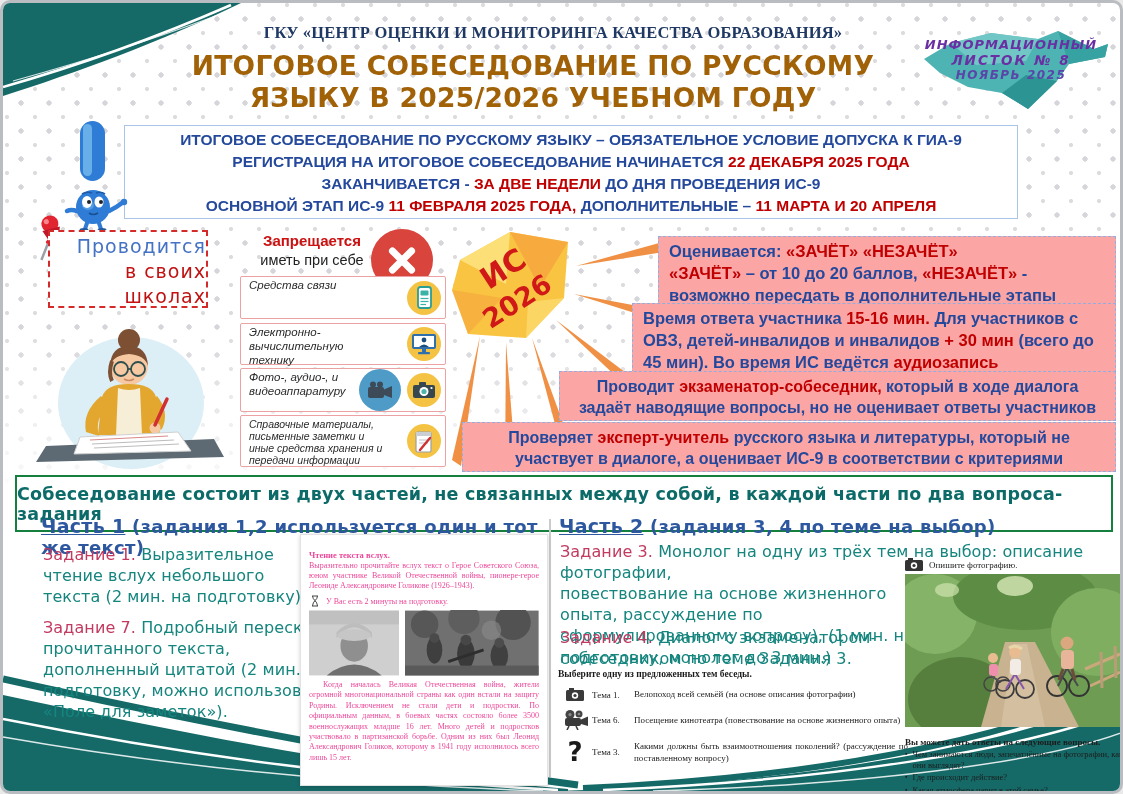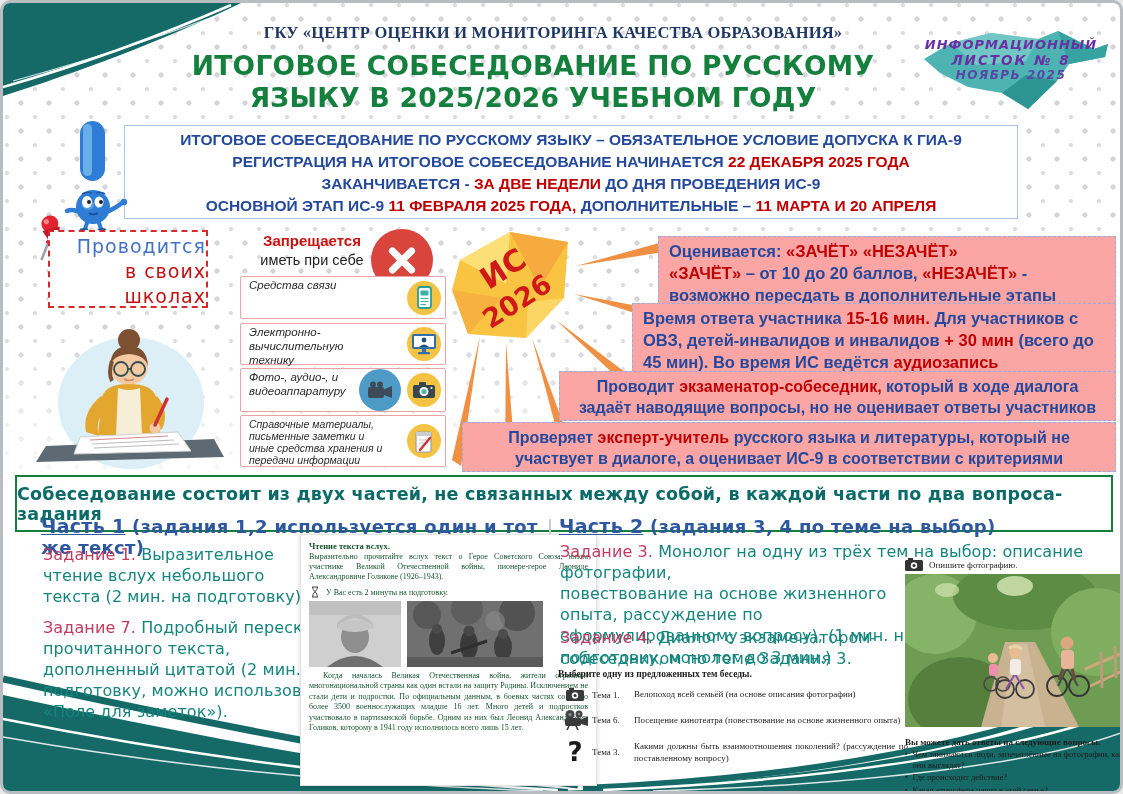--- a/index.html
+++ b/index.html
@@ -11,21 +11,21 @@
   .dots{left:0;top:0;width:100%;height:500px;z-index:0;
     background-image:radial-gradient(#d6d6da 2.4px,transparent 2.9px),radial-gradient(#dcdcdf 1.8px,transparent 2.3px);
     background-size:28px 28px,28px 28px;background-position:4px 2px,18px 16px;
     -webkit-mask-image:linear-gradient(to bottom,#000 65%,transparent 100%);
     mask-image:linear-gradient(to bottom,#000 65%,transparent 100%);}
   .z1{z-index:1;} .z2{z-index:2;}
   
   .org{left:130px;top:20px;width:840px;text-align:center;font-family:"Liberation Serif",serif;
     font-weight:bold;font-size:16.5px;color:#1f3864;letter-spacing:.2px;}
   .title{left:150px;top:47px;width:760px;text-align:center;font-family:"DejaVu Sans",sans-serif;
-    font-weight:bold;font-size:26.5px;line-height:1.2;color:#15803d;letter-spacing:.3px;}
+    font-weight:bold;font-size:26.5px;line-height:1.2;color:#a16207;letter-spacing:.3px;}
   
   .badge{left:903px;top:6px;width:210px;height:115px;}
   .badge svg{position:absolute;left:0;top:0;}
   .badge .txt{position:absolute;left:0;top:28px;width:100%;text-align:center;
     font-family:"DejaVu Sans",sans-serif;font-weight:bold;font-style:italic;color:#6a2fa3;}
   .badge .l1{font-size:13px;letter-spacing:1px;}
   .badge .l2{font-size:13.5px;letter-spacing:2px;}
   .badge .l3{font-size:12px;letter-spacing:1.5px;color:#5b45a8;}
   
   .notice{left:121px;top:122px;width:894px;height:94px;background:#fff;border:1.5px solid #a9c4e6;
@@ -70,23 +70,23 @@
   .ph1{left:38px;top:512px;width:505px;}
   .ph2{left:556px;top:512px;width:520px;}
   .task{font-family:"DejaVu Sans",sans-serif;font-size:16px;line-height:1.32;color:#15857e;letter-spacing:.1px;}
   .task .tl{color:#c23a60;}
   .t1{left:40px;top:541px;width:268px;}
   .t2{left:40px;top:614px;width:288px;}
   .t3{left:557px;top:538px;width:556px;}
   .t3rest{width:360px;}
   .t4{left:557px;top:624px;width:345px;}
   
-  .sdoc{left:297px;top:531px;width:297px;height:252px;background:#fff;border:1px solid #e3e3e3;
-    box-shadow:0 1px 4px rgba(0,0,0,.18);box-sizing:border-box;padding:6px 8px;
-    font-family:"Liberation Serif",serif;color:#14532d;}
+  .sdoc{left:297px;top:531px;width:248px;height:252px;background:#fff;border:1px solid #e3e3e3;
+    box-shadow:0 1px 4px rgba(0,0,0,.18);box-sizing:border-box;padding:15px 8px;
+    font-family:"Liberation Serif",serif;color:#ec4899;}
   .sd-title{font-weight:bold;font-size:8.5px;}
   .sd-instr{font-size:8px;text-align:justify;line-height:1.25;margin-top:1px;}
   .sd-timer{display:flex;align-items:center;gap:7px;margin:4px 0 3px 2px;font-size:8px;}
   .sd-photos{display:flex;gap:6px;margin:2px 0 4px 0;}
   .sd-body{font-size:8px;text-align:justify;line-height:1.3;text-indent:14px;}
   
   .ppanel{left:902px;top:555px;width:220px;font-family:"Liberation Serif",serif;color:#1c1c1c;}
   .cap-row{display:flex;align-items:center;gap:6px;font-size:9px;}
   .ans-title{font-weight:bold;font-size:9px;margin-top:6px;}
   .ans{display:flex;gap:5px;font-size:8.5px;line-height:1.25;margin-top:2px;}

